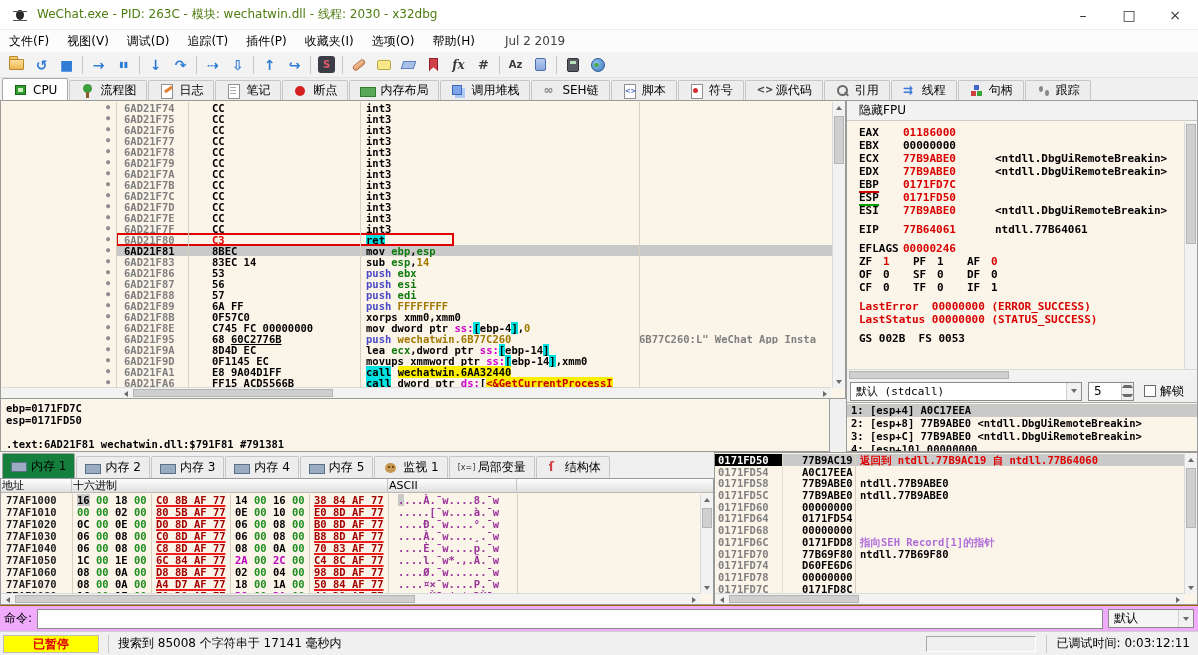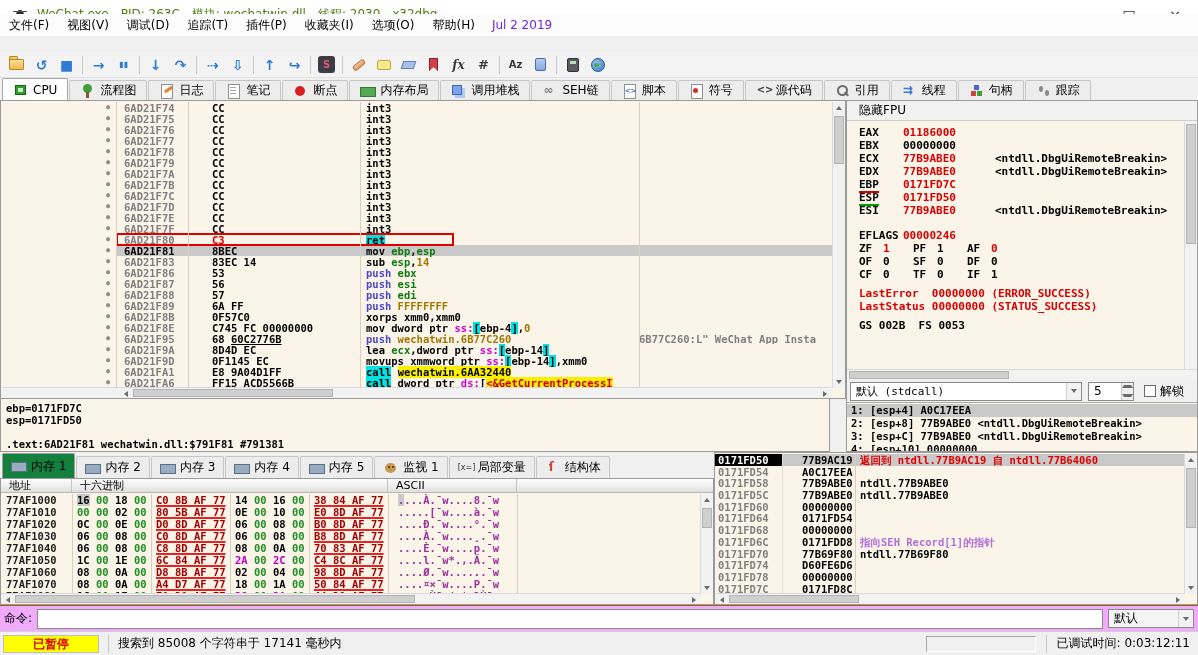--- a/index.html
+++ b/index.html
@@ -9,23 +9,23 @@
 
 #titlebar{position:absolute;top:0;left:0;width:100%;height:30px;background:#FFF;display:flex;align-items:center;border-bottom:1px solid #ECECEC}
 .bug{width:15px;height:12px;position:relative;margin-left:12px}
 .bug::before{content:"";position:absolute;left:4px;top:1px;width:8px;height:10px;border-radius:50%;background:#2A2A2A}
 .bug::after{content:"";position:absolute;left:1px;top:2px;width:14px;height:8px;border-top:1.5px solid #555;border-bottom:1.5px solid #555}
 .title-text{margin-left:10px;font-size:12px;color:#4d7c0f}
 #win-controls{margin-left:auto;display:flex;height:100%}
 .winbtn{width:46px;height:100%;display:flex;align-items:center;justify-content:center;font-size:14px;color:#333}
 
 
-#menubar{position:absolute;top:14px;left:0;width:100%;height:22px;background:#FCFCFC;display:flex;align-items:center}
+#menubar{position:absolute;top:30px;left:0;width:100%;height:22px;background:#FCFCFC;display:flex;align-items:center}
 .menu-item{padding:0 9px;line-height:22px}
-.build-date{color:#6d28d9;margin-left:8px}
+.build-date{color:#404040;margin-left:21px}
 
 
 #toolbar{position:absolute;top:52px;left:0;width:100%;height:26px;background:#F3F3F3;border-bottom:1px solid #E2E2E2;display:flex;align-items:center;padding-left:4px}
 .tbtn{width:25px;height:23px;display:flex;align-items:center;justify-content:center}
 .tsep{width:1px;height:18px;background:#C8C8C8;margin:0 3px}
 .tglyph{font-weight:bold;font-size:14px;color:#2E7CD6;line-height:16px}
 .ic-pause-icon{font-size:8px;letter-spacing:0}
 .ic-function-icon{color:#3A3A3A;font-style:italic;font-family:"DejaVu Serif","Liberation Serif",serif;font-size:12px}
 .ic-hash-icon{color:#3A3A3A;font-size:13px}
 .ic-strings-icon{color:#3A3A3A;font-size:10px}
@@ -142,21 +142,21 @@
 .arow{height:13px;line-height:13px;padding-left:4px;white-space:pre}
 .arow.sel{background:#C9C9C9}
 
 
 #btabs{position:absolute;top:452px;left:0;width:714px;height:26px;background:#F0F0F0;display:flex;align-items:flex-end;padding-left:2px}
 .btab{height:22px;padding:0 8px;display:flex;align-items:center;border:1px solid #C6C6C6;border-bottom:none;background:#EDEDED;margin-right:1px;border-radius:2px 2px 0 0;white-space:nowrap}
 .btab.active{background:#15803d;height:25px;border-color:#A0A0A0}
 
 #dump{top:478px;left:0;width:714px;height:127px}
 #dump-head{height:14px;display:flex;background:linear-gradient(#FEFEFE,#E0E0E0);border-bottom:1px solid #B8B8B8;font-size:11px;line-height:13px}
-.dh{padding-left:8px;border-right:1px solid #C4C4C4;height:100%}
+.dh{padding-left:1px;border-right:1px solid #C4C4C4;height:100%}
 .dh-addr{width:71px}.dh-hex{width:316px}.dh-ascii{width:129px}.dh-rest{flex:1;border-right:none}
 #dump-rows{position:absolute;top:15px;left:0;width:700px;height:100px;overflow:hidden}
 .mrow{height:12px;line-height:12px;font:bold 10.5px "DejaVu Sans Mono","Liberation Mono",monospace;display:flex;white-space:pre}
 .m-addr{width:71px;padding-left:5px;color:#222}
 .m-g{width:79px;padding-left:5px}
 .m-ptr{color:#A00000;text-decoration:underline;text-decoration-color:#F02020;text-decoration-thickness:2px}
 .db-z{color:#1E8E1E}.db-p{color:#C000C0}.db-n{color:#000}.db-sp{color:#000}
 .selbyte{background:#C9C9C9}
 .m-ascii{padding-left:10px;color:#993399}
 #dump-vscroll{top:15px;right:0;height:100px}
@@ -417,20 +417,21 @@
   <div id="fpu-btn">隐藏FPU</div>
   <div id="regs-rows">
       <div class="rrow"><span class="rn"><span class="nm">EAX</span></span><span class="rv red">01186000</span></div>
       <div class="rrow"><span class="rn"><span class="nm">EBX</span></span><span class="rv">00000000</span></div>
       <div class="rrow"><span class="rn"><span class="nm">ECX</span></span><span class="rv red">77B9ABE0</span><span class="rx">&lt;ntdll.DbgUiRemoteBreakin&gt;</span></div>
       <div class="rrow"><span class="rn"><span class="nm">EDX</span></span><span class="rv red">77B9ABE0</span><span class="rx">&lt;ntdll.DbgUiRemoteBreakin&gt;</span></div>
       <div class="rrow"><span class="rn"><span class="nm u-red">EBP</span></span><span class="rv red">0171FD7C</span></div>
       <div class="rrow"><span class="rn"><span class="nm u-green">ESP</span></span><span class="rv red">0171FD50</span></div>
       <div class="rrow"><span class="rn"><span class="nm">ESI</span></span><span class="rv red">77B9ABE0</span><span class="rx">&lt;ntdll.DbgUiRemoteBreakin&gt;</span></div>
       <div class="rgap"></div>
+      <div class="rrow"><span class="rn"><span class="nm">EIP</span></span><span class="rv red">77B64061</span><span class="rx">ntdll.77B64061</span></div>
       <div class="rgap"></div>
       <div class="rrow"><span class="rn"><span class="nm">EFLAGS</span></span><span class="rv red">00000246</span></div>
       <div class="rrow"><span class="fn">ZF</span><span class="fv red">1</span><span class="fn">PF</span><span class="fv">1</span><span class="fn">AF</span><span class="fv red">0</span></div>
       <div class="rrow"><span class="fn">OF</span><span class="fv">0</span><span class="fn">SF</span><span class="fv">0</span><span class="fn">DF</span><span class="fv">0</span></div>
       <div class="rrow"><span class="fn">CF</span><span class="fv">0</span><span class="fn">TF</span><span class="fv">0</span><span class="fn">IF</span><span class="fv">1</span></div>
       <div class="rgap"></div>
       <div class="rrow red">LastError  00000000 (ERROR_SUCCESS)</div>
       <div class="rrow red">LastStatus 00000000 (STATUS_SUCCESS)</div>
       <div class="rgap"></div>
       <div class="rrow">GS 002B  FS 0053</div>

